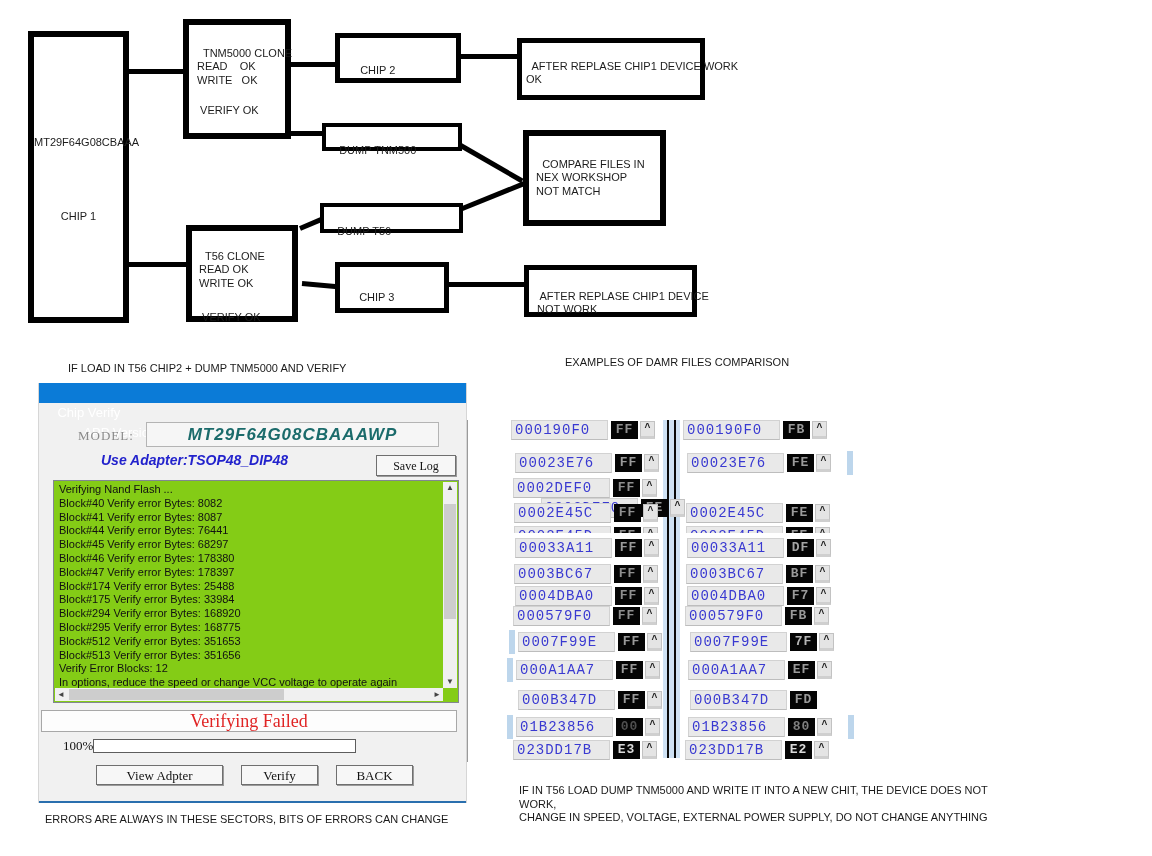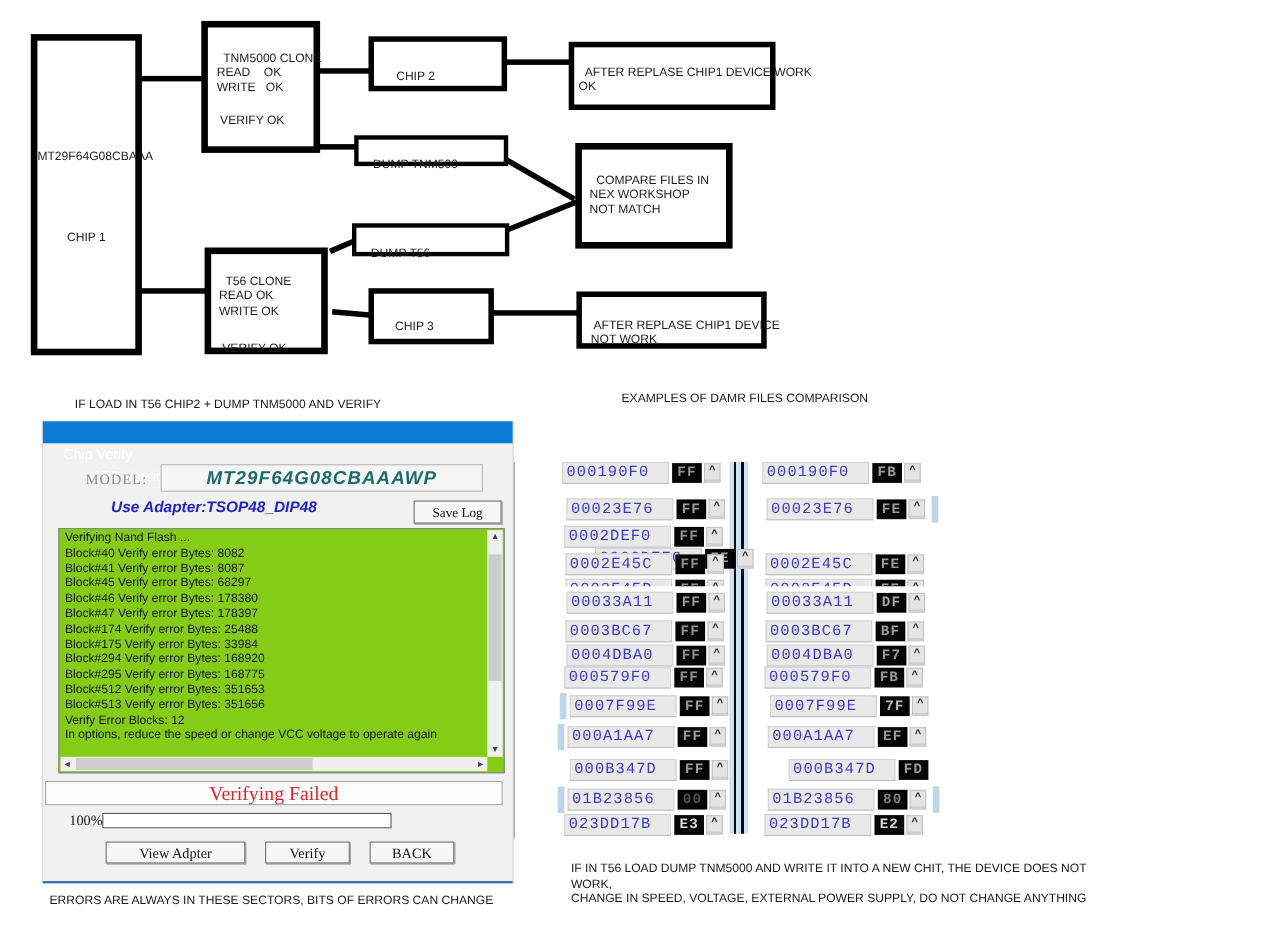--- a/index.html
+++ b/index.html
@@ -88,21 +88,21 @@
          font-size:13px;text-align:center;line-height:17px;color:#111;}
   #btn-viewadpter{left:57px;width:127px;}
   #btn-verify{left:202px;width:77px;}
   #btn-back{left:297px;width:77px;}
   #cv-rightline{position:absolute;left:428px;top:37px;width:1px;height:342px;background:#9a9a9a;}
   #cv-bottomline{position:absolute;left:0;bottom:0;width:100%;height:2px;background:#2a6fae;}
   
   #hexpanel{position:absolute;left:511px;top:420px;width:326px;height:340px;}
   #hexdiv{position:absolute;left:152px;top:0;width:17px;height:338px;
           background:linear-gradient(90deg,#cfe2f4 0 4px,#0a0a0a 4px 6px,#cfe2f4 6px 11px,#0a0a0a 11px 13px,#cfe2f4 13px 17px);}
-  .hexrow{position:relative;display:flex;height:20px;justify-content:space-between;}
+  .hexrow{position:relative;display:flex;height:20px;}
   .hexrow.partial{height:7px;overflow:hidden;}
   .half{display:flex;}
   .half.right{margin-left:28px;}
   .addr{width:97px;height:20px;box-sizing:border-box;background:#e9e9e9;border:1px solid #d2d2d2;
         border-bottom-color:#bdbdbd;color:#3939d1;font-family:"Liberation Mono",monospace;
         font-size:14px;letter-spacing:1px;line-height:18px;padding-left:3px;}
   .byte{width:27px;height:18px;margin:1px 0 0 3px;background:#050505;
         font-family:"Liberation Mono",monospace;font-weight:bold;font-size:13px;
         letter-spacing:1px;text-align:center;line-height:18px;}
   .spin{width:15px;height:18px;margin:1px 0 0 2px;box-sizing:border-box;background:#e4e4e4;
@@ -180,20 +180,21 @@
   </div>
   <div id="cv-model-label">MODEL:</div>
   <div id="cv-model-box">MT29F64G08CBAAAWP</div>
   <div id="cv-adapter">Use Adapter:TSOP48_DIP48</div>
   <button id="cv-savelog">Save Log</button>
   <div id="cv-log">
     <div id="cv-log-text">
         <div>Verifying Nand Flash ...</div>
         <div>Block#40 Verify error Bytes: 8082</div>
         <div>Block#41 Verify error Bytes: 8087</div>
+        <div>Block#44 Verify error Bytes: 76441</div>
         <div>Block#45 Verify error Bytes: 68297</div>
         <div>Block#46 Verify error Bytes: 178380</div>
         <div>Block#47 Verify error Bytes: 178397</div>
         <div>Block#174 Verify error Bytes: 25488</div>
         <div>Block#175 Verify error Bytes: 33984</div>
         <div>Block#294 Verify error Bytes: 168920</div>
         <div>Block#295 Verify error Bytes: 168775</div>
         <div>Block#512 Verify error Bytes: 351653</div>
         <div>Block#513 Verify error Bytes: 351656</div>
         <div>Verify Error Blocks: 12</div>

